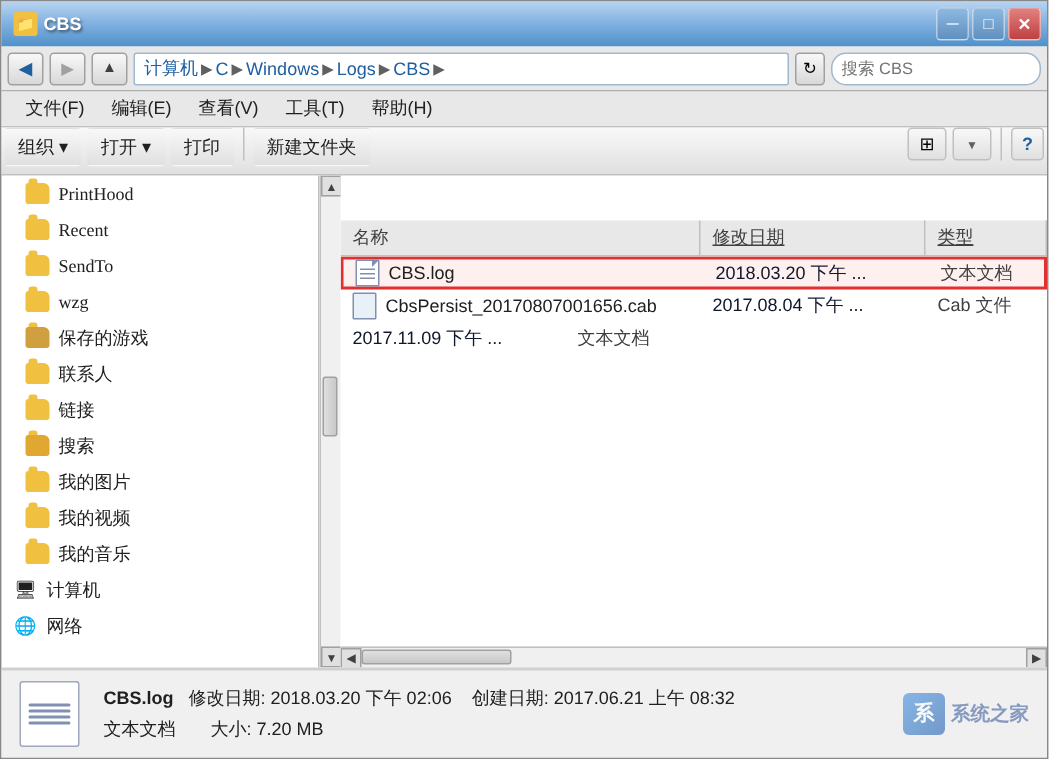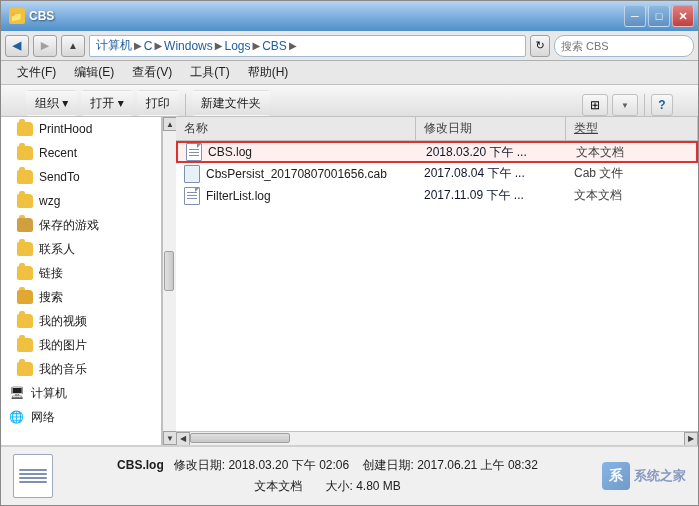--- a/index.html
+++ b/index.html
@@ -165,22 +165,22 @@
       font-size: 12px;
       color: #202020;
     }
 
     
     .toolbar {
       height: 32px;
       background: linear-gradient(to bottom, #f8f8f8, #e0e0e0);
       border-bottom: 1px solid #c0c0c0;
       display: flex;
-      align-items: flex-end;
-      padding: 0 25px;
+      align-items: flex-start;
+      padding: 0 2px;
       gap: 4px;
       flex-shrink: 0;
     }
     .toolbar-btn {
       height: 26px;
       background: linear-gradient(to bottom, #f8f8f8, #e0e0e0);
       border: 1px solid transparent;
       border-radius: 3px;
       display: flex;
       align-items: center;
@@ -216,26 +216,27 @@
 
     
     .content-area {
       flex: 1;
       display: flex;
       overflow: hidden;
     }
 
     
     .left-panel {
-      width: 161px;
+      width: 212px;
       background: white;
       border-right: 1px solid #c0c0c0;
       overflow-y: auto;
       flex-shrink: 0;
       position: relative;
+      font-family: Liberation Serif, serif;
     }
     .sidebar-item {
       height: 24px;
       display: flex;
       align-items: center;
       padding: 0 8px 0 16px;
       cursor: pointer;
       font-size: 12px;
       color: #202020;
       gap: 6px;
@@ -278,34 +279,35 @@
     }
 
     
     .col-headers {
       height: 24px;
       background: #e8e8e8;
       border-bottom: 1px solid #c0c0c0;
       display: flex;
       align-items: center;
       flex-shrink: 0;
+      margin-top: 30px;
     }
     .col-header {
       height: 100%;
       display: flex;
       align-items: center;
       padding: 0 8px;
       font-size: 12px;
       color: #404040;
       border-right: 1px solid #c0c0c0;
       cursor: pointer;
       user-select: none;
     }
     .col-name { width: 240px; }
-    .col-date { width: 150px; }
+    .col-date { width: 150px; text-decoration: underline; }
     .col-type { flex: 1; text-decoration: underline; }
 
     
     .file-list {
       flex: 1;
       overflow-y: auto;
     }
     .file-row {
       height: 22px;
       display: flex;
@@ -433,21 +435,20 @@
       width: 28px;
       height: 2px;
       background: #8090b0;
       border-radius: 1px;
     }
     .status-info {
       display: flex;
       flex-direction: column;
       gap: 4px;
       flex: 1;
-      text-align: center;
     }
     .status-row {
       font-size: 12px;
       color: #202020;
     }
     .status-watermark {
       margin-left: auto;
       display: flex;
       align-items: center;
       gap: 4px;
@@ -610,25 +611,25 @@
       <div class="sidebar-item">
         <div class="folder-icon"></div>
         <span>链接</span>
       </div>
       <div class="sidebar-item">
         <div class="folder-icon" style="background:#e0a830;"></div>
         <span>搜索</span>
       </div>
       <div class="sidebar-item">
         <div class="folder-icon"></div>
+        <span>我的图片</span>
+      </div>
+      <div class="sidebar-item">
+        <div class="folder-icon"></div>
         <span>我的视频</span>
-      </div>
-      <div class="sidebar-item">
-        <div class="folder-icon"></div>
-        <span>我的图片</span>
       </div>
       <div class="sidebar-item">
         <div class="folder-icon"></div>
         <span>我的音乐</span>
       </div>
       <div class="sidebar-item" style="padding-left:8px;">
         <div class="special-icon">🖥</div>
         <span>计算机</span>
       </div>
       <div class="sidebar-item" style="padding-left:8px;">
@@ -671,28 +672,20 @@
         <div class="file-row">
           <div class="file-cell file-name-cell">
             <div class="file-icon-cab"></div>
             <span>CbsPersist_20170807001656.cab</span>
           </div>
           <div class="file-cell file-date-cell">2017.08.04 下午 ...</div>
           <div class="file-cell file-type-cell">Cab 文件</div>
         </div>
 
         <div class="file-row">
-          <div class="file-cell file-name-cell">
-            <div class="file-icon-log">
-              <div class="file-icon-line"></div>
-              <div class="file-icon-line"></div>
-              <div class="file-icon-line"></div>
-            </div>
-            <span>FilterList.log</span>
-          </div>
           <div class="file-cell file-date-cell">2017.11.09 下午 ...</div>
           <div class="file-cell file-type-cell">文本文档</div>
         </div>
 
       </div>
 
       <div class="h-scrollbar">
         <div class="h-scroll-btn">◀</div>
         <div class="h-scroll-track">
           <div class="h-scroll-thumb"></div>
@@ -714,21 +707,21 @@
       <div class="status-row">
         <span style="font-weight:bold;">CBS.log</span>
         &nbsp;
         <span>修改日期: 2018.03.20 下午 02:06</span>
         &nbsp;&nbsp;
         <span>创建日期: 2017.06.21 上午 08:32</span>
       </div>
       <div class="status-row">
         <span>文本文档</span>
         &nbsp;&nbsp;&nbsp;&nbsp;&nbsp;
-        <span>大小: 4.80 MB</span>
+        <span>大小: 7.20 MB</span>
       </div>
     </div>
     <div class="status-watermark">
       <div class="watermark-icon">系</div>
       <span class="watermark-text">系统之家</span>
     </div>
   </div>
 
 </div>
 

